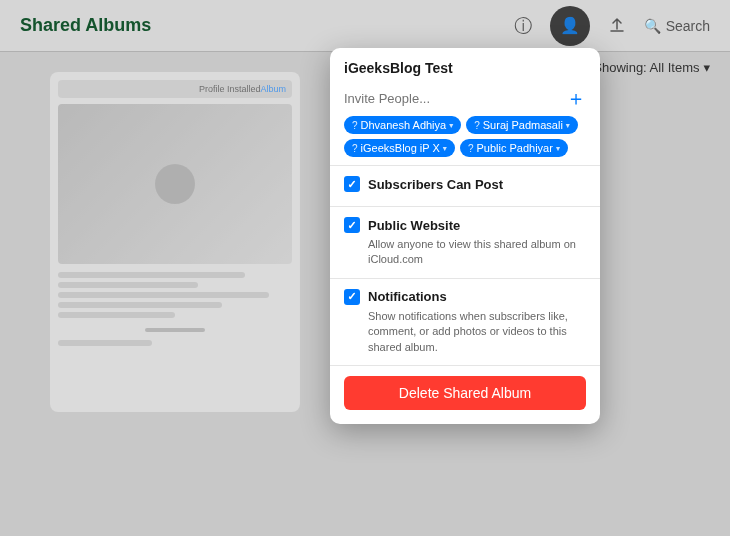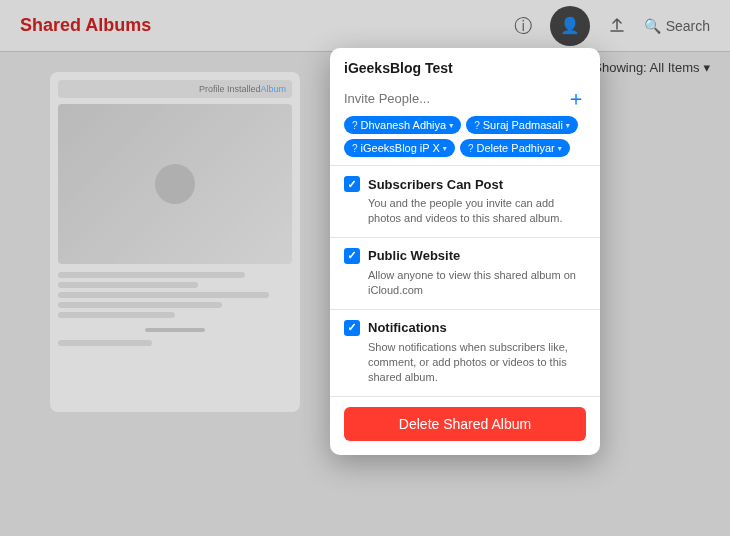--- a/index.html
+++ b/index.html
@@ -19,21 +19,21 @@
       height: 52px;
       background: #d6d6d6;
       display: flex;
       align-items: center;
       padding: 0 20px;
       border-bottom: 1px solid #b0b0b0;
     }
     .toolbar-title {
       font-size: 18px;
       font-weight: 600;
-      color: #b91c1c;
+      color: #14532d;
     }
     .toolbar-icons {
       margin-left: auto;
       display: flex;
       align-items: center;
       gap: 12px;
     }
     .toolbar-icon-btn {
       width: 30px;
       height: 30px;
@@ -351,35 +351,34 @@
       <span>Suraj Padmasali</span>
       <span class="chevron">▾</span>
     </div>
     <div class="subscriber-tag">
       <span class="question">?</span>
       <span>iGeeksBlog iP X</span>
       <span class="chevron">▾</span>
     </div>
     <div class="subscriber-tag">
       <span class="question">?</span>
-      <span>Delete Padhiyar</span>
+      <span>Public Padhiyar</span>
       <span class="chevron">▾</span>
     </div>
   </div>
 
   <div class="divider"></div>
 
   <div class="option-row">
     <div class="option-header">
       <div class="checkbox">
         <span class="checkbox-check">✓</span>
       </div>
       <span class="option-label">Subscribers Can Post</span>
     </div>
-    <p class="option-desc">You and the people you invite can add photos and videos to this shared album.</p>
   </div>
 
   <div class="divider"></div>
 
   <div class="option-row">
     <div class="option-header">
       <div class="checkbox">
         <span class="checkbox-check">✓</span>
       </div>
       <span class="option-label">Public Website</span>

